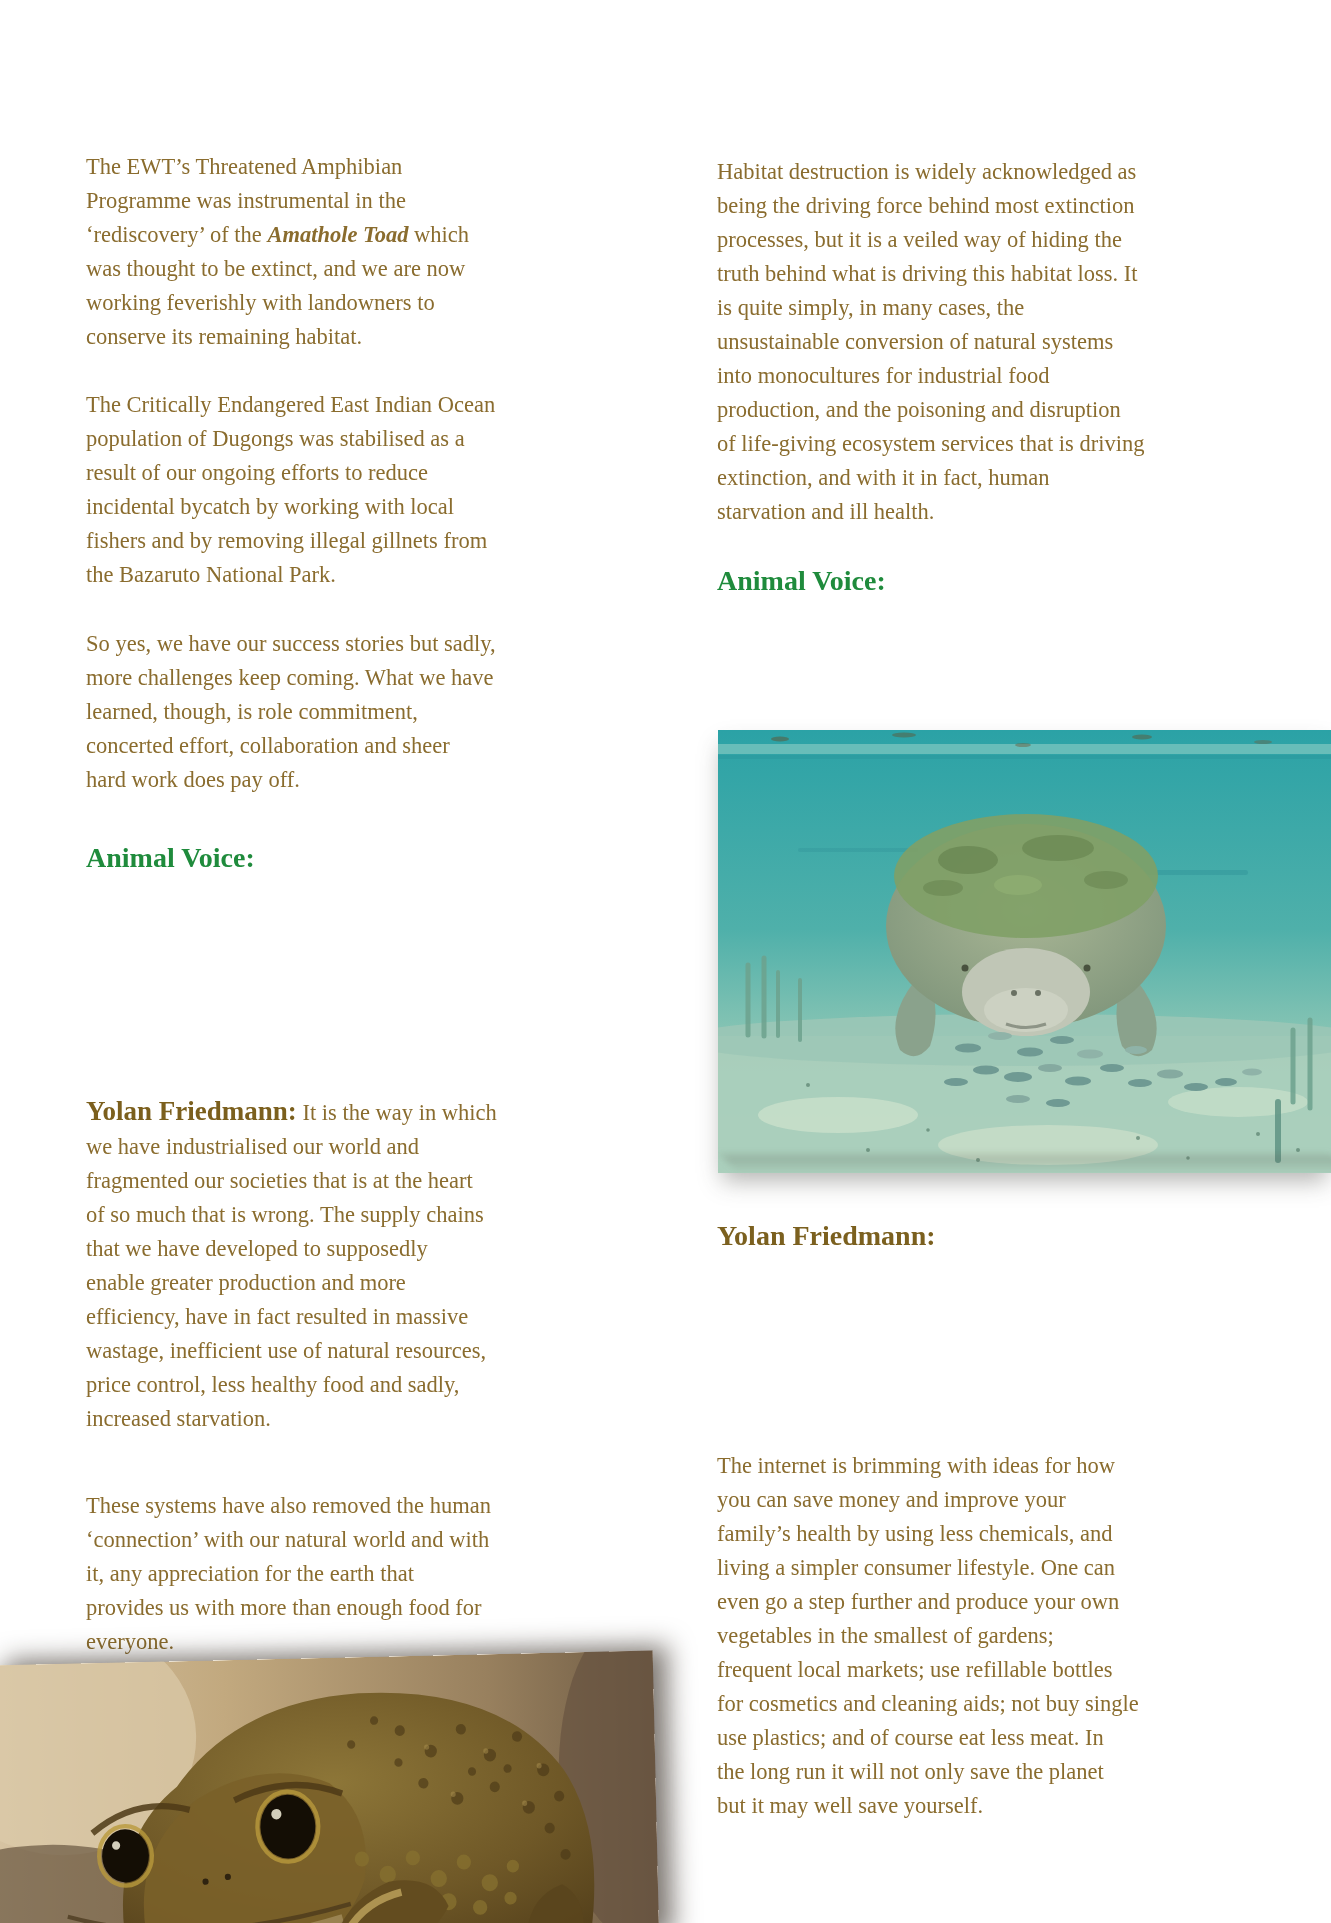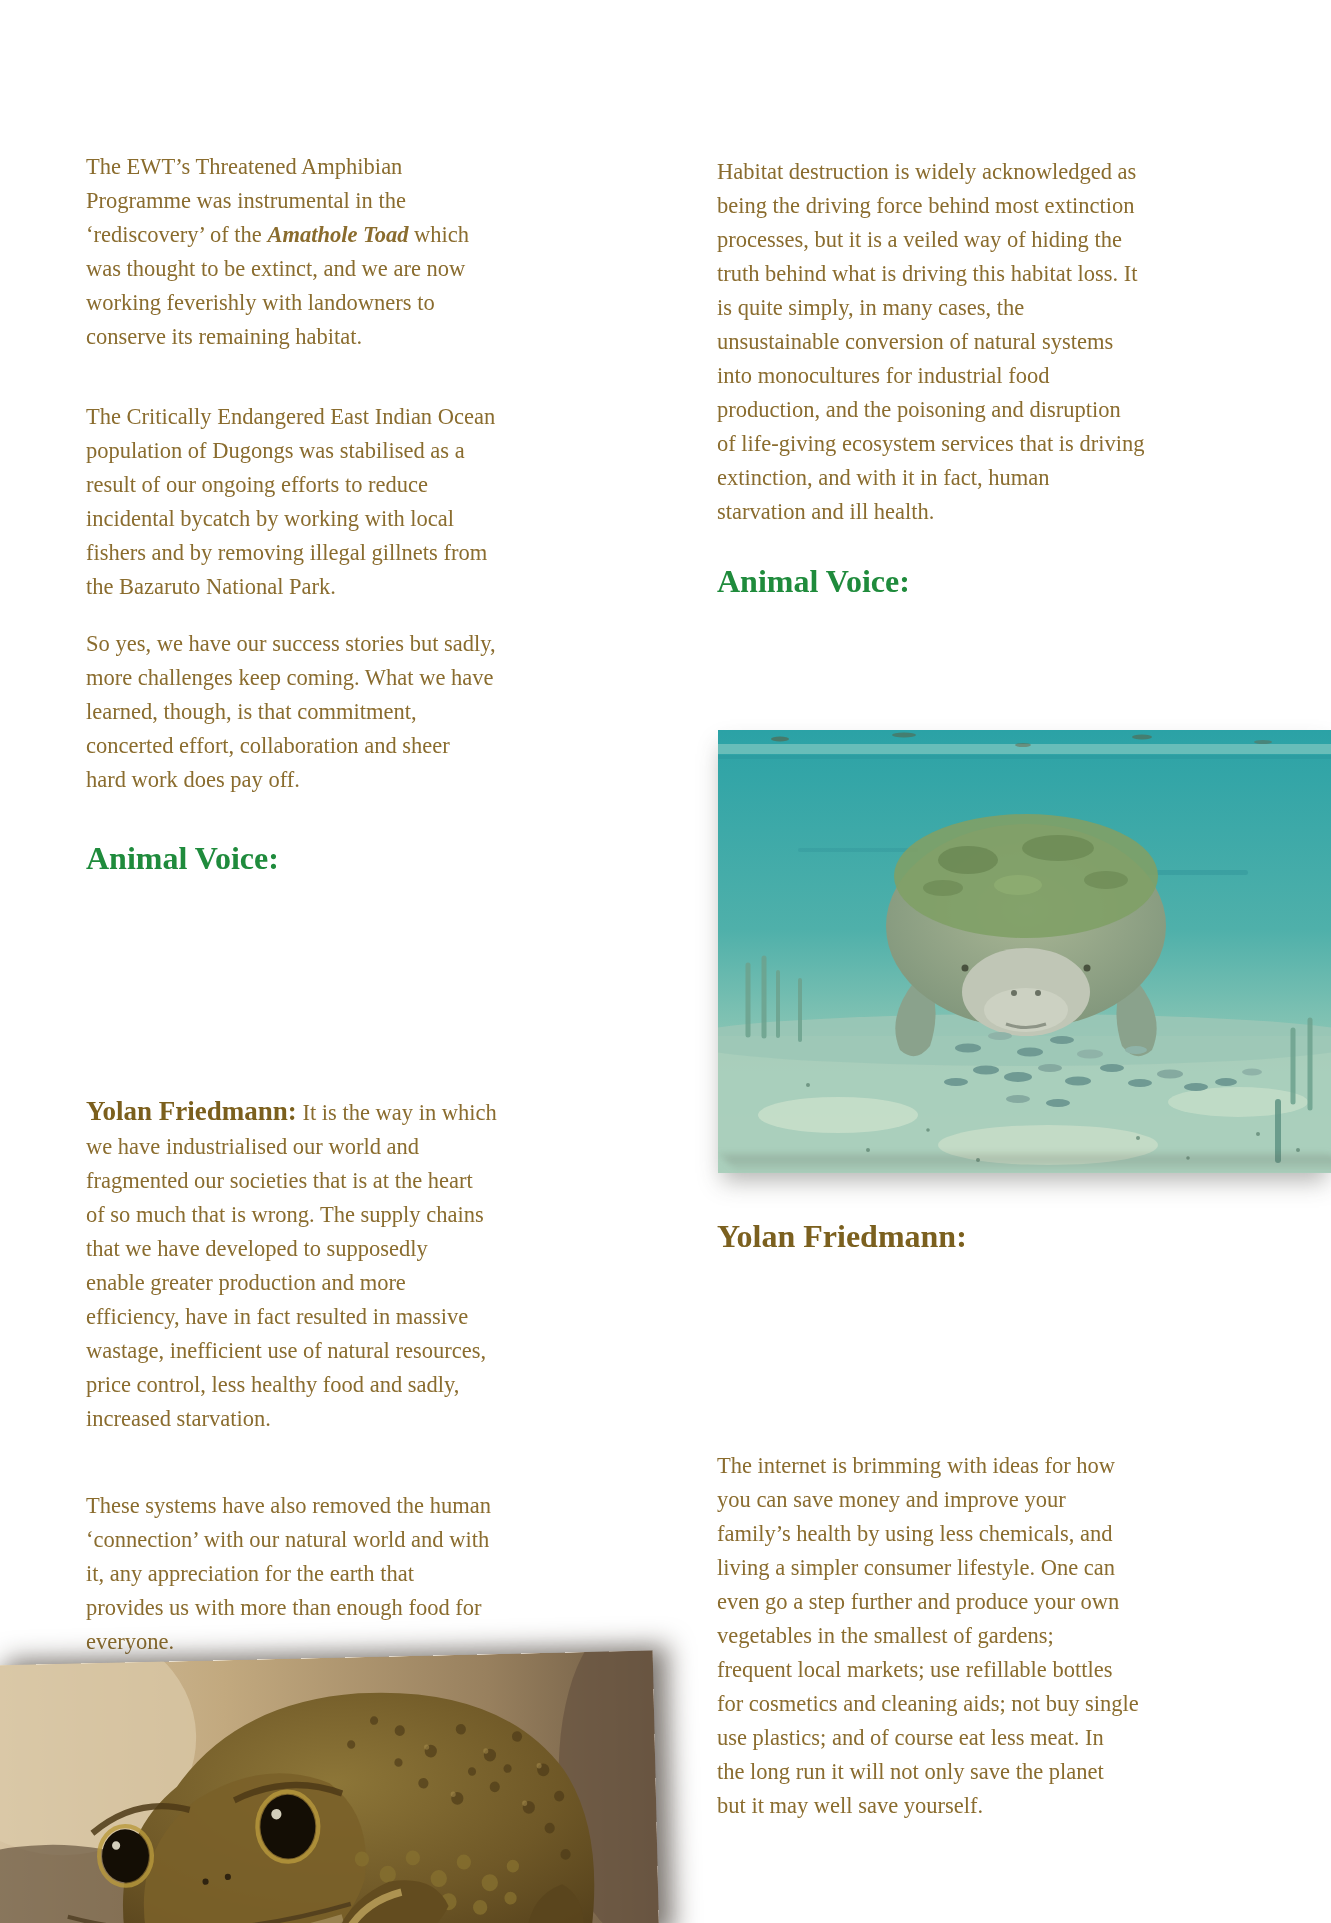--- a/index.html
+++ b/index.html
@@ -16,21 +16,21 @@
     white-space:pre-line;
     font-size:22.5px;
     line-height:34px;
     color:#8a6c2e;
     width:612px;
   }
   .col-left{left:86px;}
   .col-right{left:717px;}
   .green{color:#2b8c3e;}
   .heading{
-    font-size:32px;
+    font-size:28px;
     font-weight:bold;
     line-height:40px;
     white-space:pre-line;
     position:absolute;
     width:612px;
   }
   .heading.green{color:#1f8b3c;}
   .heading.brown{color:#7b601f;}
   .bi{font-weight:bold;font-style:italic;}
   .lead-bold{font-weight:bold;font-size:27px;color:#7b5f1d;}
@@ -56,30 +56,30 @@
 
 <div class="page">
 
   <div class="tblock col-left" style="top:142px"><span>The EWT’s Threatened Amphibian
 Programme was instrumental in the
 ‘rediscovery’ of the </span><span class="bi">Amathole Toad</span><span> which
 was thought to be extinct, and we are now
 working feverishly with landowners to
 conserve its remaining habitat.</span></div>
 
-  <div class="tblock col-left" style="top:392px">The Critically Endangered East Indian Ocean
+  <div class="tblock col-left" style="top:380px">The Critically Endangered East Indian Ocean
 population of Dugongs was stabilised as a
 result of our ongoing efforts to reduce
 incidental bycatch by working with local
 fishers and by removing illegal gillnets from
 the Bazaruto National Park.</div>
 
   <div class="tblock col-left" style="top:619px">So yes, we have our success stories but sadly,
 more challenges keep coming. What we have
-learned, though, is that commitment,
+learned, though, is role commitment,
 concerted effort, collaboration and sheer
 hard work does pay off.</div>
 
   <div class="heading green col-left" style="top:830px">Animal Voice:</div>
 
 
   <div class="tblock col-left" style="top:1086px"><span class="lead-bold">Yolan Friedmann:</span><span> It is the way in which
 we have industrialised our world and
 fragmented our societies that is at the heart
 of so much that  is wrong. The supply chains

